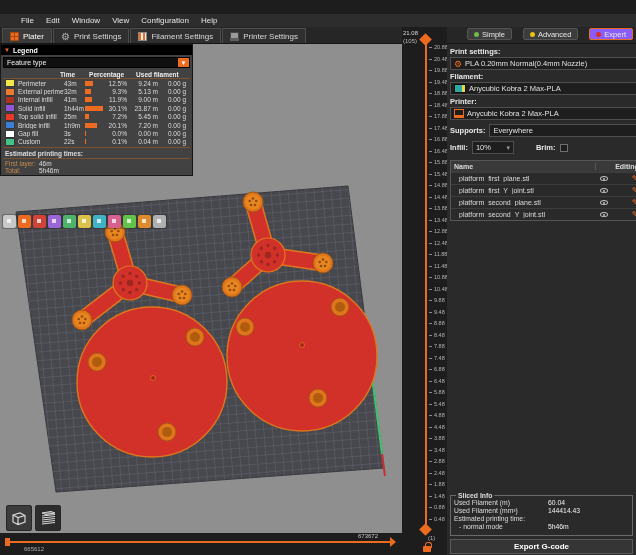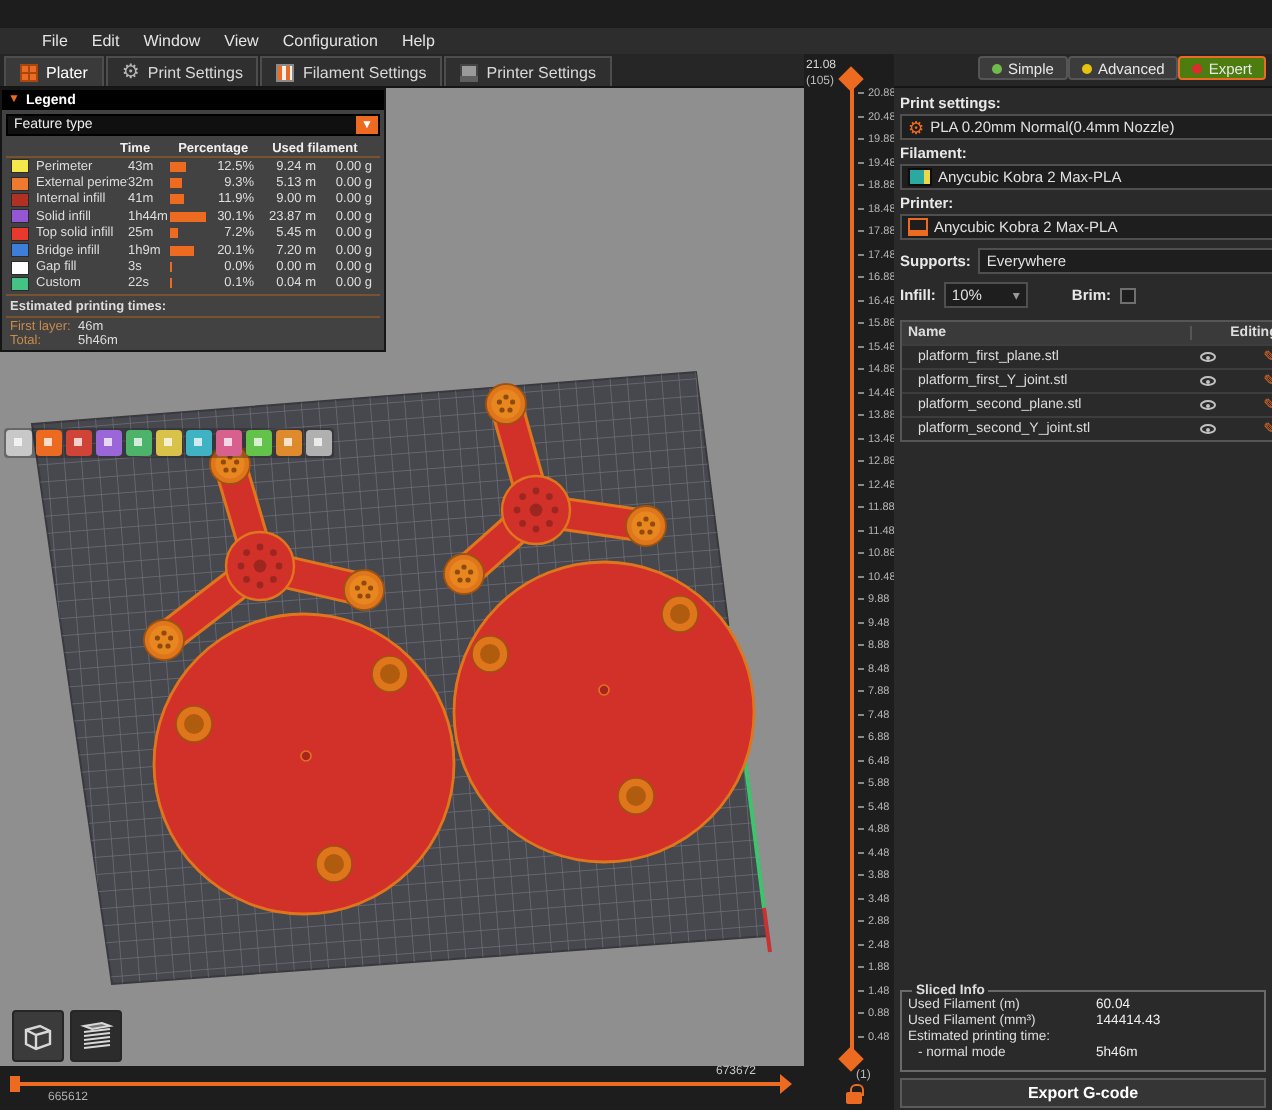--- a/index.html
+++ b/index.html
@@ -24,24 +24,24 @@
   .tab.active{background:#3a3a3a;color:#fff}
   .tabicon{display:inline-block;width:9px;height:9px;margin-right:4px;flex:none}
   .ti-plater{background:#ED6B21;box-shadow:inset 0 0 0 1px #a8480f;
      background-image:linear-gradient(#0000 42%,#a8480f 42%,#a8480f 58%,#0000 58%),
                       linear-gradient(90deg,#0000 42%,#a8480f 42%,#a8480f 58%,#0000 58%)}
   .ti-print{width:auto}
   .ti-print::before{content:"⚙";color:#b5b5b5;font-size:10px;line-height:9px}
   .ti-filament{background:repeating-linear-gradient(90deg,#ED6B21 0 2px,#f2f2f2 2px 4px);border:1px solid #8a8a8a}
   .ti-printer{background:#9a9a9a;box-shadow:inset 0 -3px 0 #5f5f5f,inset 0 0 0 1px #444}
   
-  .modes{position:absolute;right:3px;top:28px;display:flex;gap:0}
+  .modes{position:absolute;right:3px;top:28px;display:flex;gap:11px}
   .mode{display:flex;align-items:center;gap:3px;height:12px;padding:0 6px;font-size:7.5px;
         background:#3c3c3c;border:1px solid #555;border-radius:2px;color:#e8e8e8}
-  .mode.active{background:#4d7c0f;border-color:#ED6B21}
+  .mode.active{background:#8b5cf6;border-color:#ED6B21}
   .mdot{width:5px;height:5px;border-radius:50%}
   
   .viewport{position:absolute;left:0;top:44px;width:402px;height:489px;background:#8f8f8f;overflow:hidden}
   .scene{position:absolute;left:0;top:0}
   
   .legend{position:absolute;left:0;top:44px;width:193px;background:rgba(62,62,62,.96);
           border:1px solid #161616;font-size:6.5px;z-index:5}
   .lg-head{height:10px;background:#000;display:flex;align-items:center;padding:0 3px;gap:3px}
   .lg-head .tri{color:#ED6B21;font-size:6px}
   .lg-title{font-weight:bold;font-size:7px;color:#fff}

